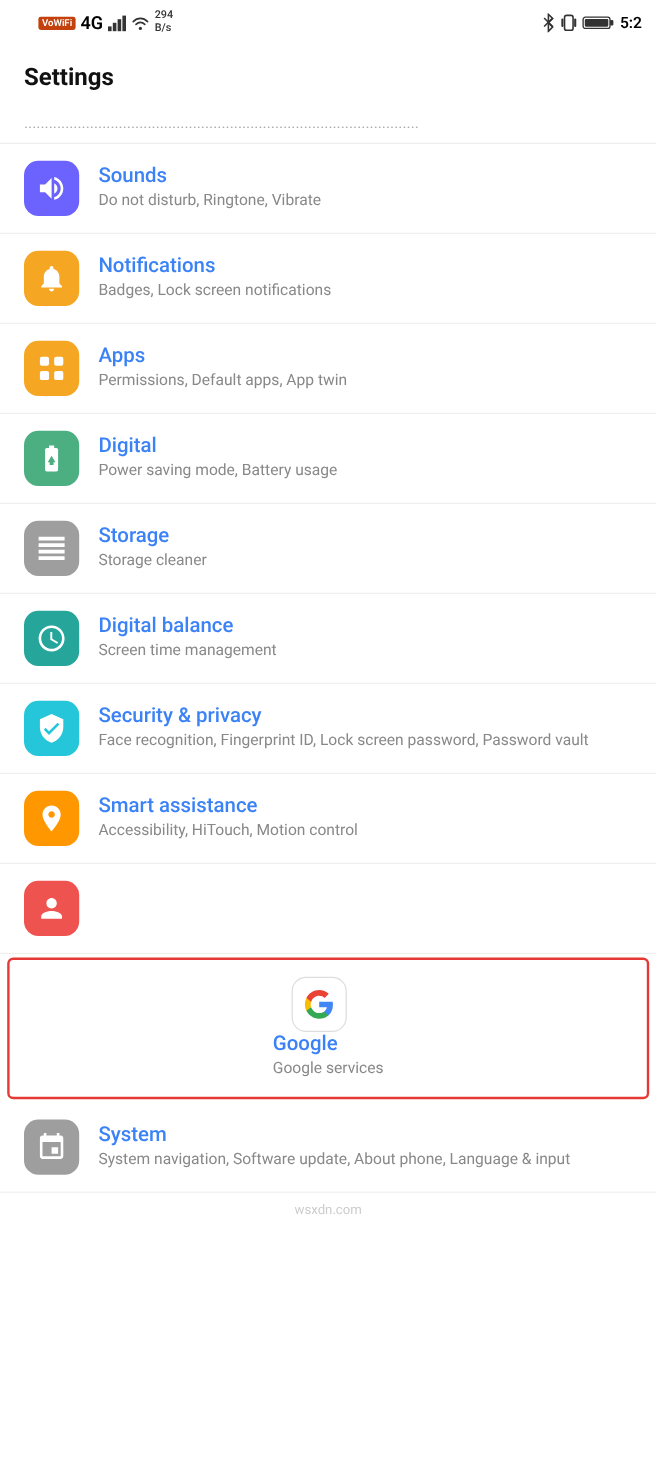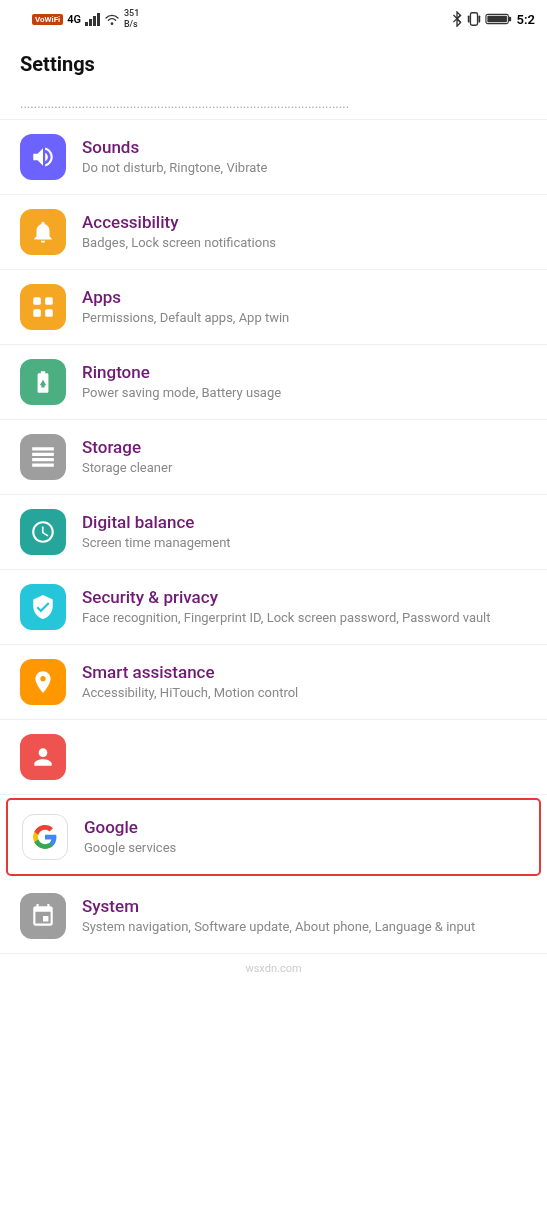--- a/index.html
+++ b/index.html
@@ -108,21 +108,21 @@
       width: 26px;
       height: 26px;
     }
 
     .item-text {
       flex: 1;
     }
     .item-title {
       font-size: 17px;
       font-weight: 500;
-      color: #701a75;
+      color: #3b82f6;
       margin-bottom: 2px;
     }
     .item-subtitle {
       font-size: 13px;
       color: #888;
       line-height: 1.4;
     }
 
     
     .ic-sounds { background: #6c63ff; }
@@ -136,35 +136,35 @@
     .ic-users { background: #ef5350; }
     .ic-google { background: #fff; border: 1px solid #ddd; }
     .ic-system { background: #9e9e9e; }
   </style>
 </head>
 <body>
 
 <div class="status-bar">
   <div class="status-left">
     <span class="wifi-badge">VoWiFi</span>
-    <span style="font-size:11px;">4G</span>
+    <span style="font-size:15px;">4G</span>
     <div class="signal-bars">
       <span style="height:4px;"></span>
       <span style="height:7px;"></span>
       <span style="height:10px;"></span>
       <span style="height:13px;"></span>
     </div>
 
     <svg width="16" height="14" viewBox="0 0 24 18" fill="none">
       <path d="M12 14a2 2 0 1 1 0 4 2 2 0 0 1 0-4z" fill="#333"></path>
       <path d="M6.5 11C8 9.5 9.9 8.5 12 8.5s4 1 5.5 2.5" stroke="#333" stroke-width="2" fill="none" stroke-linecap="round"></path>
       <path d="M3 7.5C5.5 5 8.6 3.5 12 3.5s6.5 1.5 9 4" stroke="#333" stroke-width="2" fill="none" stroke-linecap="round"></path>
     </svg>
     <div class="data-speed">
-      <div>351</div>
+      <div>294</div>
       <div>B/s</div>
     </div>
   </div>
   <div class="status-right">
 
     <svg width="12" height="16" viewBox="0 0 12 18" fill="#333">
       <path d="M6 1l4 4-4 4V1zM6 9l4 4-4 4V9z" stroke="#333" stroke-width="1.5" fill="none"></path>
       <line x1="2" y1="4.5" x2="10" y2="12.5" stroke="#333" stroke-width="1.5"></line>
       <line x1="2" y1="12.5" x2="10" y2="4.5" stroke="#333" stroke-width="1.5"></line>
     </svg>
@@ -205,21 +205,21 @@
     </div>
   </li>
 
   <li class="settings-item">
     <div class="icon-wrap ic-notifications">
       <svg viewBox="0 0 24 24" fill="white">
         <path d="M12 22c1.1 0 2-.9 2-2h-4c0 1.1.9 2 2 2zm6-6V11c0-3.07-1.64-5.64-4.5-6.32V4c0-.83-.67-1.5-1.5-1.5s-1.5.67-1.5 1.5v.68C7.63 5.36 6 7.92 6 11v5l-2 2v1h16v-1l-2-2z"></path>
       </svg>
     </div>
     <div class="item-text">
-      <div class="item-title">Accessibility</div>
+      <div class="item-title">Notifications</div>
       <div class="item-subtitle">Badges, Lock screen notifications</div>
     </div>
   </li>
 
   <li class="settings-item">
     <div class="icon-wrap ic-apps">
       <svg viewBox="0 0 24 24" fill="white">
         <rect x="3" y="3" width="7" height="7" rx="1.5"></rect>
         <rect x="14" y="3" width="7" height="7" rx="1.5"></rect>
         <rect x="3" y="14" width="7" height="7" rx="1.5"></rect>
@@ -232,21 +232,21 @@
     </div>
   </li>
 
   <li class="settings-item">
     <div class="icon-wrap ic-battery">
       <svg viewBox="0 0 24 24" fill="white">
         <path d="M15.67 4H14V2h-4v2H8.33C7.6 4 7 4.6 7 5.33v15.33C7 21.4 7.6 22 8.33 22h7.33c.74 0 1.34-.6 1.34-1.33V5.33C17 4.6 16.4 4 15.67 4zm-2.17 11v2h-3v-2H9l3-5 3 5h-1.5z"></path>
       </svg>
     </div>
     <div class="item-text">
-      <div class="item-title">Ringtone</div>
+      <div class="item-title">Digital</div>
       <div class="item-subtitle">Power saving mode, Battery usage</div>
     </div>
   </li>
 
   <li class="settings-item">
     <div class="icon-wrap ic-storage">
       <svg viewBox="0 0 24 24" fill="white">
         <path d="M2 8v3h20V8H2zm0 5v3h20v-3H2zm0 5v3h20v-3H2zm0-15v3h20V3H2z"></path>
       </svg>
     </div>
@@ -293,21 +293,21 @@
   </li>
 
   <li class="settings-item">
     <div class="icon-wrap ic-users">
       <svg viewBox="0 0 24 24" fill="white">
         <path d="M12 12c2.21 0 4-1.79 4-4s-1.79-4-4-4-4 1.79-4 4 1.79 4 4 4zm0 2c-2.67 0-8 1.34-8 4v2h16v-2c0-2.66-5.33-4-8-4z"></path>
       </svg>
     </div>
   </li>
 
-  <li class="settings-item" style="border: 2.5px solid #e53935; margin: 3px 6px; border-radius: 5px; padding: 14px 14px;">
+  <li class="settings-item" style="border: 2.5px solid #e53935; margin: 3px 6px; border-radius: 5px; padding: 14px 14px; flex-direction: column;">
     <div class="icon-wrap ic-google" style="border-radius:12px;">
 
       <svg viewBox="0 0 24 24" width="30" height="30">
         <path d="M22.56 12.25c0-.78-.07-1.53-.2-2.25H12v4.26h5.92c-.26 1.37-1.04 2.53-2.21 3.31v2.77h3.57c2.08-1.92 3.28-4.74 3.28-8.09z" fill="#4285F4"></path>
         <path d="M12 23c2.97 0 5.46-.98 7.28-2.66l-3.57-2.77c-.98.66-2.23 1.06-3.71 1.06-2.86 0-5.29-1.93-6.16-4.53H2.18v2.84C3.99 20.53 7.7 23 12 23z" fill="#34A853"></path>
         <path d="M5.84 14.09c-.22-.66-.35-1.36-.35-2.09s.13-1.43.35-2.09V7.07H2.18C1.43 8.55 1 10.22 1 12s.43 3.45 1.18 4.93l3.66-2.84z" fill="#FBBC05"></path>
         <path d="M12 5.38c1.62 0 3.06.56 4.21 1.64l3.15-3.15C17.45 2.09 14.97 1 12 1 7.7 1 3.99 3.47 2.18 7.07l3.66 2.84c.87-2.6 3.3-4.53 6.16-4.53z" fill="#EA4335"></path>
       </svg>
     </div>
     <div class="item-text">

